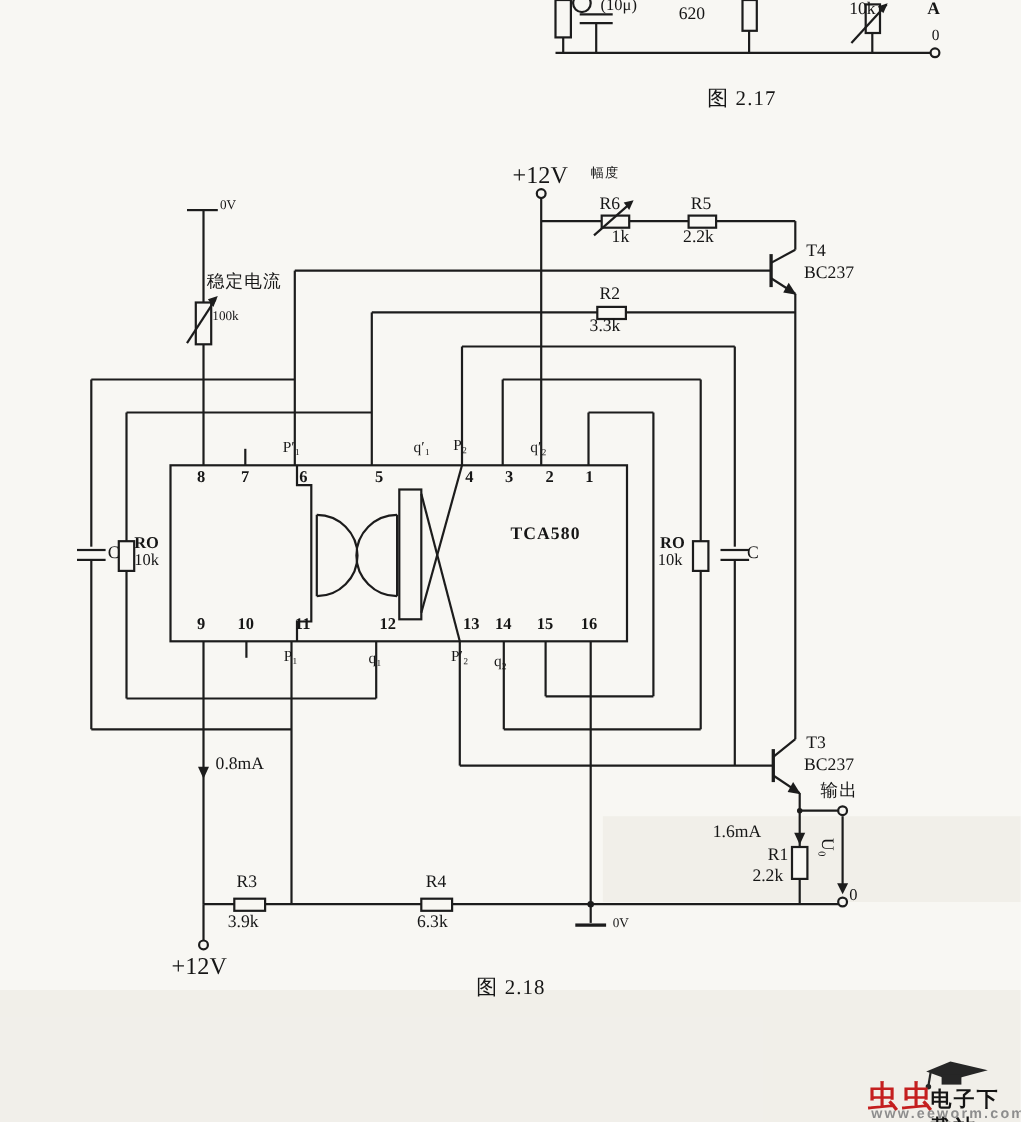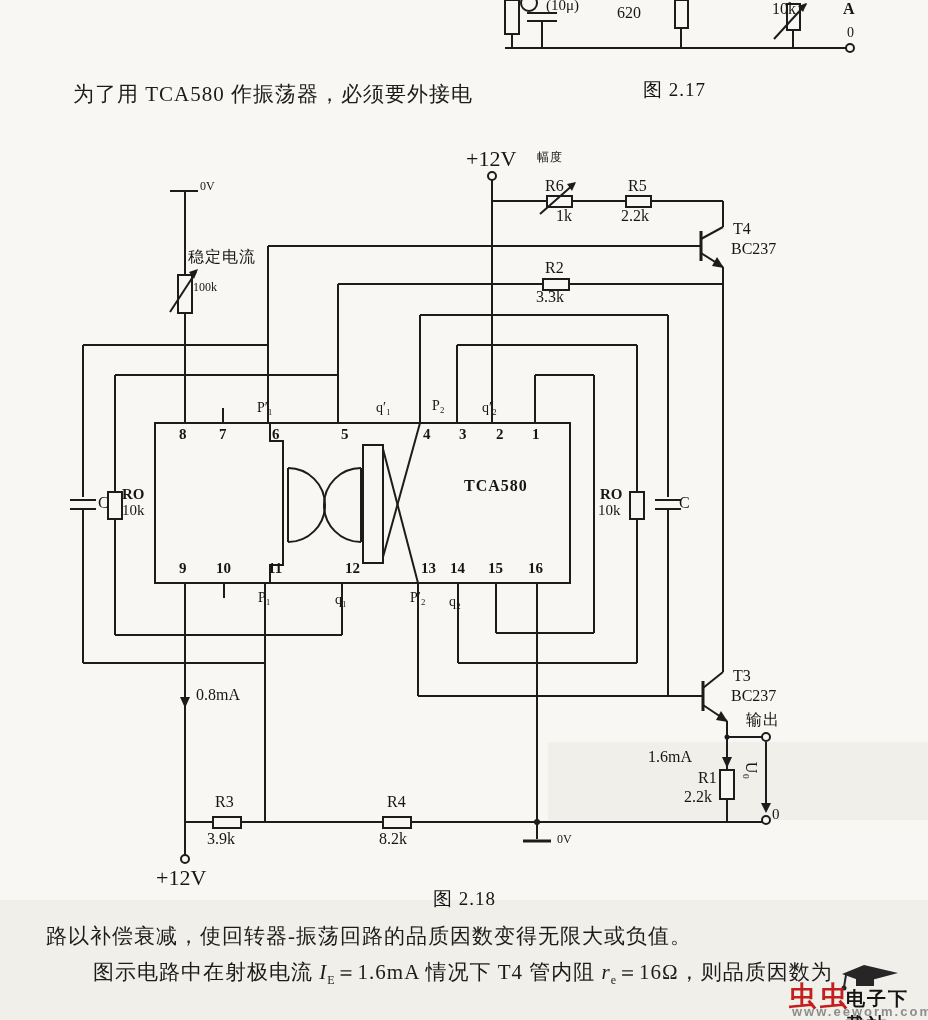--- a/index.html
+++ b/index.html
@@ -177,21 +177,20 @@
         <circle cx="185" cy="859" r="4" fill="#f8f7f3"></circle>
         <rect x="213" y="817" width="28" height="11" fill="#f8f7f3"></rect>
         <rect x="383" y="817" width="28" height="11" fill="#f8f7f3"></rect>
         <circle cx="537" cy="822" r="3" fill="#1c1c1c" stroke="none"></circle>
         <line x1="537" y1="822" x2="537" y2="839"></line>
         <line x1="523" y1="841" x2="551" y2="841" stroke-width="3"></line>
       </g>
     </g>
   </svg>
 
-  <div class="para" style="left:73px;top:80px;">为了用 TCA580 作振荡器，必须要外接电</div>
   <div class="lbl s19 cjk" style="left:643px;top:80px;">图 2.17</div>
 
   <div class="lbl s15" style="left:546px;top:-2px;">(10μ)</div>
   <div class="lbl s16" style="left:617px;top:5px;font-family:Liberation Serif, serif;">620</div>
   <div class="lbl s16" style="left:772px;top:1px;">10k</div>
   <div class="lbl s16 b" style="left:843px;top:1px;">A</div>
   <div class="lbl s14" style="left:847px;top:26px;">0</div>
 
   <div class="lbl s17" style="left:200px;top:180px;">0V</div>
   <div class="lbl s16 cjk" style="left:188px;top:249px;">稳定电流</div>
@@ -203,21 +202,21 @@
   <div class="lbl s16" style="left:556px;top:208px;">1k</div>
   <div class="lbl s16" style="left:628px;top:178px;">R5</div>
   <div class="lbl s16" style="left:621px;top:208px;">2.2k</div>
   <div class="lbl s16" style="left:733px;top:221px;">T4</div>
   <div class="lbl s16" style="left:731px;top:241px;">BC237</div>
   <div class="lbl s16" style="left:545px;top:260px;">R2</div>
   <div class="lbl s16" style="left:536px;top:289px;">3.3k</div>
 
   <div class="lbl s14" style="left:257px;top:401px;">P′₁</div>
   <div class="lbl s14" style="left:331px;top:401px;margin-left:45px;">q′₁</div>
-  <div class="lbl s14" style="left:412px;top:399px;margin-left:20px;">P₂</div>
+  <div class="lbl s14" style="left:412px;top:399px;">P₂</div>
   <div class="lbl s14" style="left:449px;top:401px;margin-left:33px;">q′₂</div>
 
   <div class="lbl s15 b" style="left:179px;top:427px;">8</div>
   <div class="lbl s15 b" style="left:219px;top:427px;">7</div>
   <div class="lbl s15 b" style="left:272px;top:427px;">6</div>
   <div class="lbl s15 b" style="left:341px;top:427px;">5</div>
   <div class="lbl s15 b" style="left:423px;top:427px;">4</div>
   <div class="lbl s15 b" style="left:459px;top:427px;">3</div>
   <div class="lbl s15 b" style="left:496px;top:427px;">2</div>
   <div class="lbl s15 b" style="left:532px;top:427px;">1</div>
@@ -252,30 +251,26 @@
   <div class="lbl s16 cjk" style="left:746px;top:712px;">输出</div>
   <div class="lbl s16" style="left:648px;top:749px;">1.6mA</div>
   <div class="lbl s16" style="left:698px;top:770px;">R1</div>
   <div class="lbl s16" style="left:684px;top:789px;">2.2k</div>
   <div class="lbl s16 rot" style="left:742px;top:762px;">U₀</div>
   <div class="lbl s15" style="left:772px;top:807px;">0</div>
 
   <div class="lbl s16" style="left:215px;top:794px;">R3</div>
   <div class="lbl s16" style="left:207px;top:831px;">3.9k</div>
   <div class="lbl s16" style="left:387px;top:794px;">R4</div>
-  <div class="lbl s16" style="left:379px;top:831px;">8.2k</div>
+  <div class="lbl s16" style="left:379px;top:831px;">6.3k</div>
   <div class="lbl s17" style="left:557px;top:833px;">0V</div>
   <div class="lbl s18" style="left:156px;top:866px;">+12V</div>
 
   <div class="lbl s19 cjk" style="left:433px;top:889px;">图 2.18</div>
 
-  <div class="para" style="left:46px;top:922px;">路以补偿衰减，使回转器-振荡回路的品质因数变得无限大或负值。</div>
-  <div class="para" style="left:93px;top:958px;">
-    <span>图示电路中在射极电流 </span><i>I</i><sub>E</sub><span>＝1.6mA 情况下 T4 管内阻 </span><i>r</i><sub>e</sub><span>＝16Ω，则品质因数为</span>
-  </div>
 
   <svg style="position:absolute;left:836px;top:955px;" width="70" height="36" viewBox="0 0 70 36">
     <polygon points="28,10 62,18 28,27 6,19" fill="#262626"></polygon>
     <rect x="20" y="22" width="18" height="9" fill="#262626"></rect>
     <line x1="10" y1="20" x2="8" y2="32" stroke="#262626" stroke-width="2"></line>
     <circle cx="8" cy="33" r="2.5" fill="#262626"></circle>
   </svg>
   <div class="wm-red" style="left:789px;top:978px;">虫虫</div>
   <div class="wm-black" style="left:846px;top:986px;">电子下载站</div>
   <div class="wm-url" style="left:792px;top:1004px;">www.eeworm.com</div>

